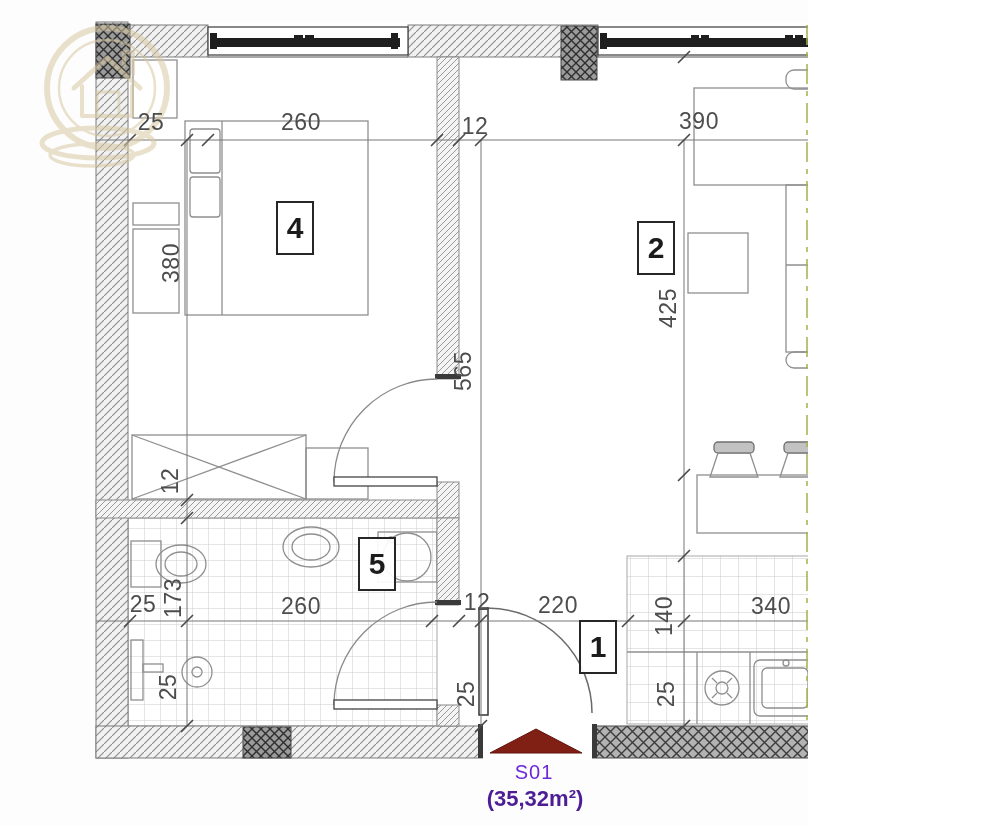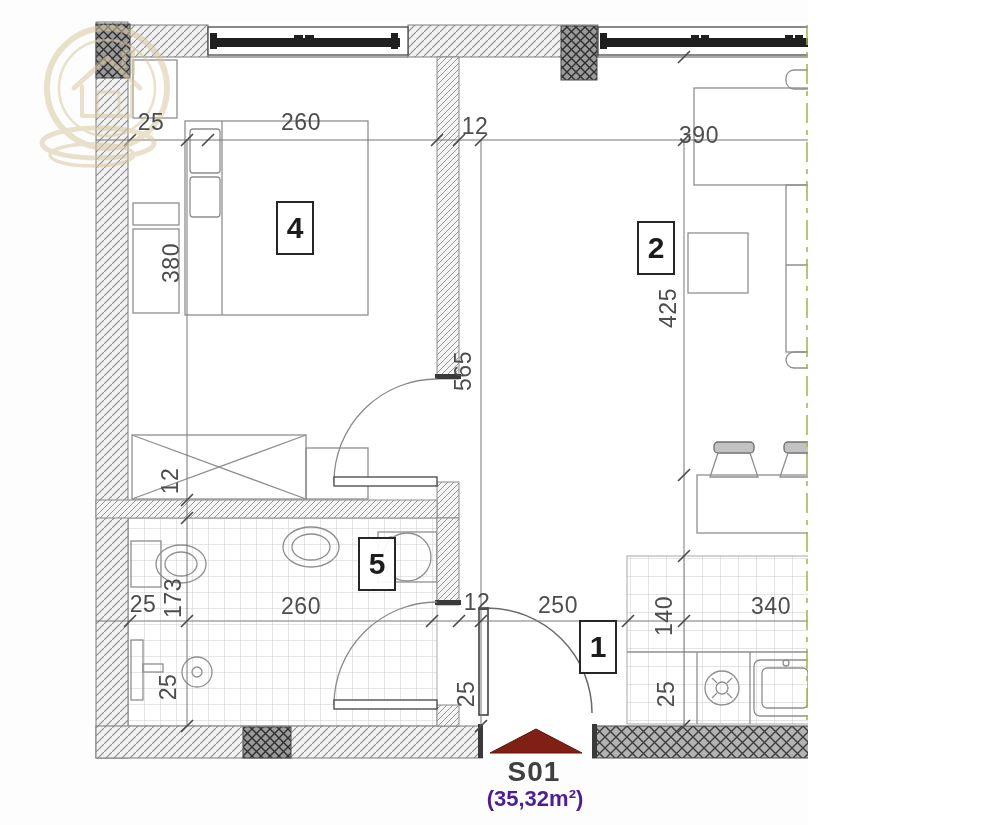--- a/index.html
+++ b/index.html
@@ -5,22 +5,22 @@
   html,body{margin:0;padding:0;background:#ffffff}
   .canvas{position:relative;width:808px;height:825px;background:#fdfdfd;
           font-family:"Liberation Sans","DejaVu Sans",sans-serif;overflow:hidden;filter:blur(0.3px)}
   svg.scene{position:absolute;left:0;top:0}
   .dim{position:absolute;font-size:23px;font-weight:500;color:#4d4d4d;white-space:nowrap;
        transform:translate(-50%,-50%);letter-spacing:.5px}
   .dim.v{transform:translate(-50%,-50%) rotate(-90deg)}
   .roombox{position:absolute;width:34px;height:50px;border:2.5px solid #262626;
            background:rgba(255,255,255,.93);color:#1c1c1c;font-size:30px;font-weight:700;
            display:flex;align-items:center;justify-content:center;transform:translate(-50%,-50%)}
-  .unit-code{position:absolute;transform:translate(-50%,-50%);color:#404040;font-weight:700;
-             font-size:28px;letter-spacing:1px}
+  .unit-code{position:absolute;transform:translate(-50%,-50%);color:#6d28d9;font-weight:400;
+             font-size:20px;letter-spacing:1px}
   .unit-area{position:absolute;transform:translate(-50%,-50%);color:#4c1d95;font-weight:600;font-size:22px}
 </style>
 </head>
 <body>
 
 <div class="canvas">
 
 <svg class="scene" width="1000" height="825" viewBox="0 0 1000 825">
   <defs>
     <pattern id="ph" width="8" height="8" patternUnits="userSpaceOnUse">
@@ -247,33 +247,33 @@
     <path d="M124,66 L124,52 L133,52 L133,74" stroke-width="4"></path>
     <rect x="97" y="92" width="22" height="24" stroke-width="3"></rect>
     <ellipse cx="98" cy="143" rx="56" ry="15" stroke-width="5"></ellipse>
     <ellipse cx="92" cy="155" rx="42" ry="11" stroke-width="3.5"></ellipse>
   </g>
 </svg>
 
 <div class="dim" style="left:151px;top:122px">25</div>
 <div class="dim" style="left:301px;top:122px">260</div>
 <div class="dim" style="left:475px;top:126px">12</div>
-<div class="dim" style="left:699px;top:135px">390</div>
+<div class="dim" style="left:699px;top:121px">390</div>
 
 <div class="dim v" style="left:171px;top:263px">380</div>
 <div class="dim v" style="left:170px;top:481px">12</div>
 <div class="dim v" style="left:173px;top:598px">173</div>
 <div class="dim" style="left:143px;top:604px">25</div>
 <div class="dim v" style="left:168px;top:687px">25</div>
 <div class="dim v" style="left:463px;top:371px">565</div>
 <div class="dim v" style="left:668px;top:308px">425</div>
 
 <div class="dim" style="left:301px;top:606px">260</div>
 <div class="dim" style="left:477px;top:602px">12</div>
-<div class="dim" style="left:558px;top:605px">250</div>
+<div class="dim" style="left:558px;top:605px">220</div>
 <div class="dim" style="left:771px;top:606px">340</div>
 <div class="dim v" style="left:664px;top:616px">140</div>
 <div class="dim v" style="left:466px;top:694px">25</div>
 <div class="dim v" style="left:666px;top:694px">25</div>
 
 <div class="roombox" style="left:598px;top:647px">1</div>
 <div class="roombox" style="left:656px;top:248px">2</div>
 <div class="roombox" style="left:872px;top:593px">3</div>
 <div class="roombox" style="left:295px;top:228px">4</div>
 <div class="roombox" style="left:377px;top:564px">5</div>

